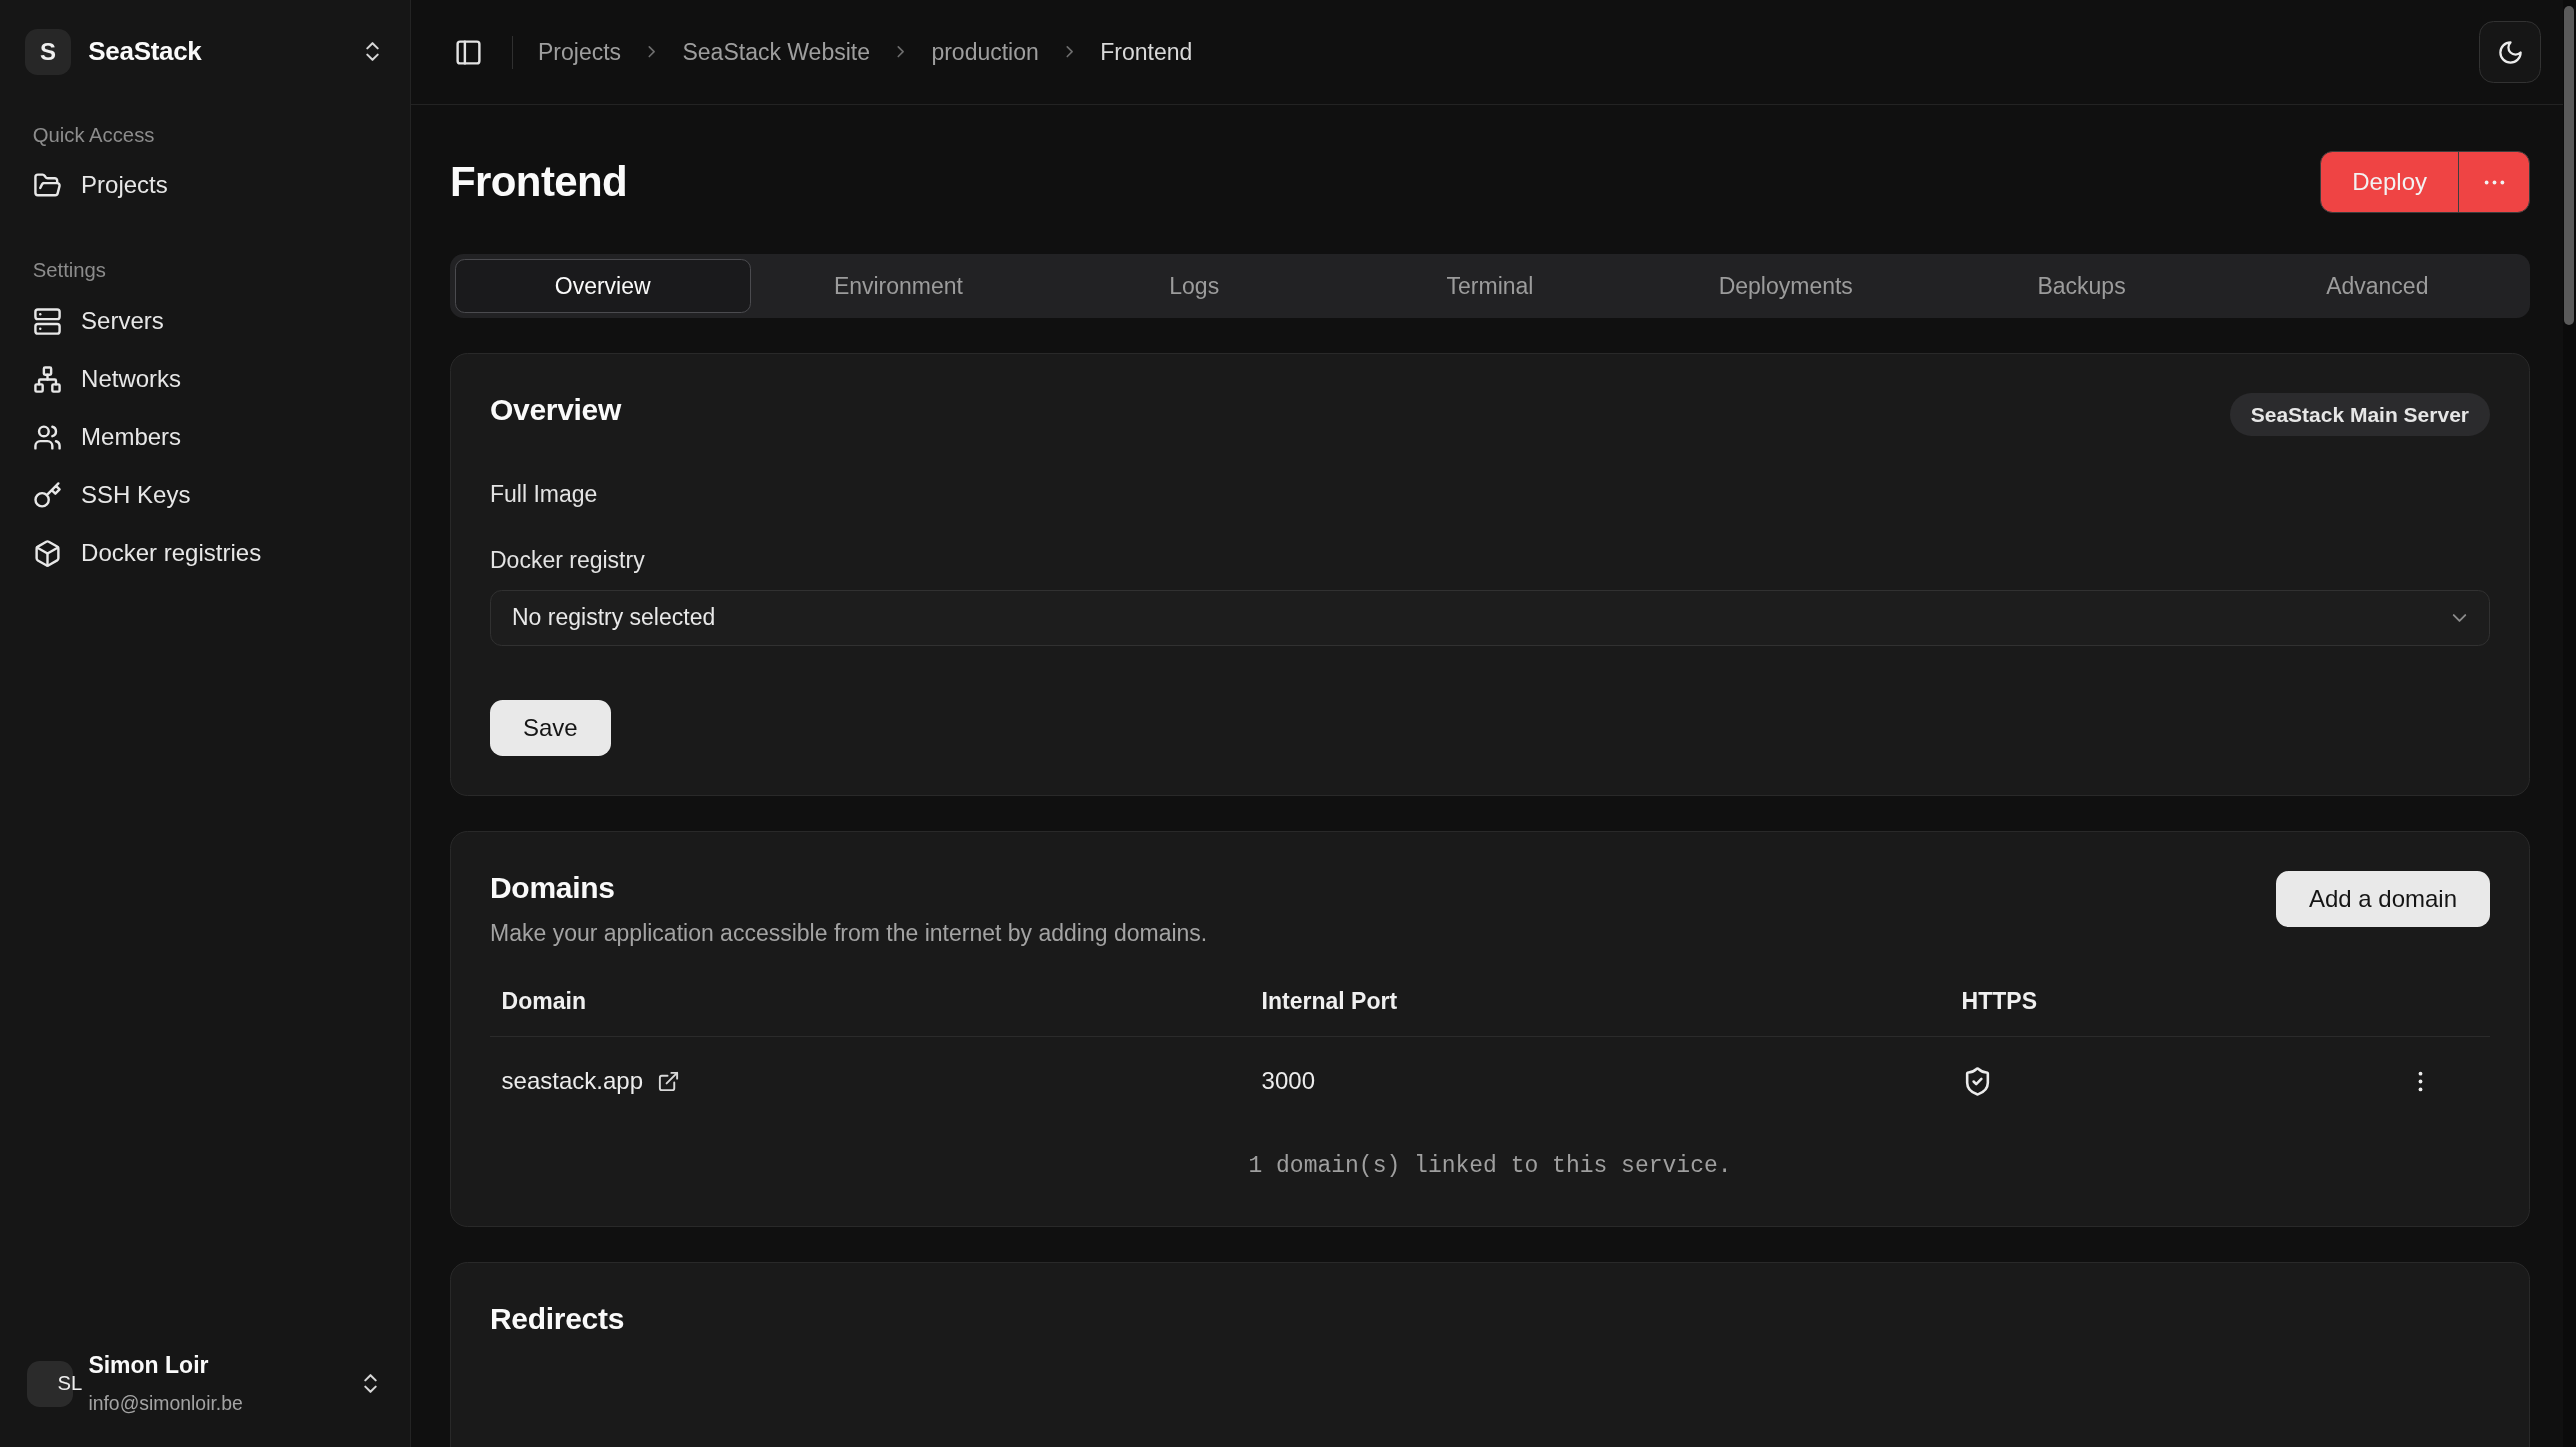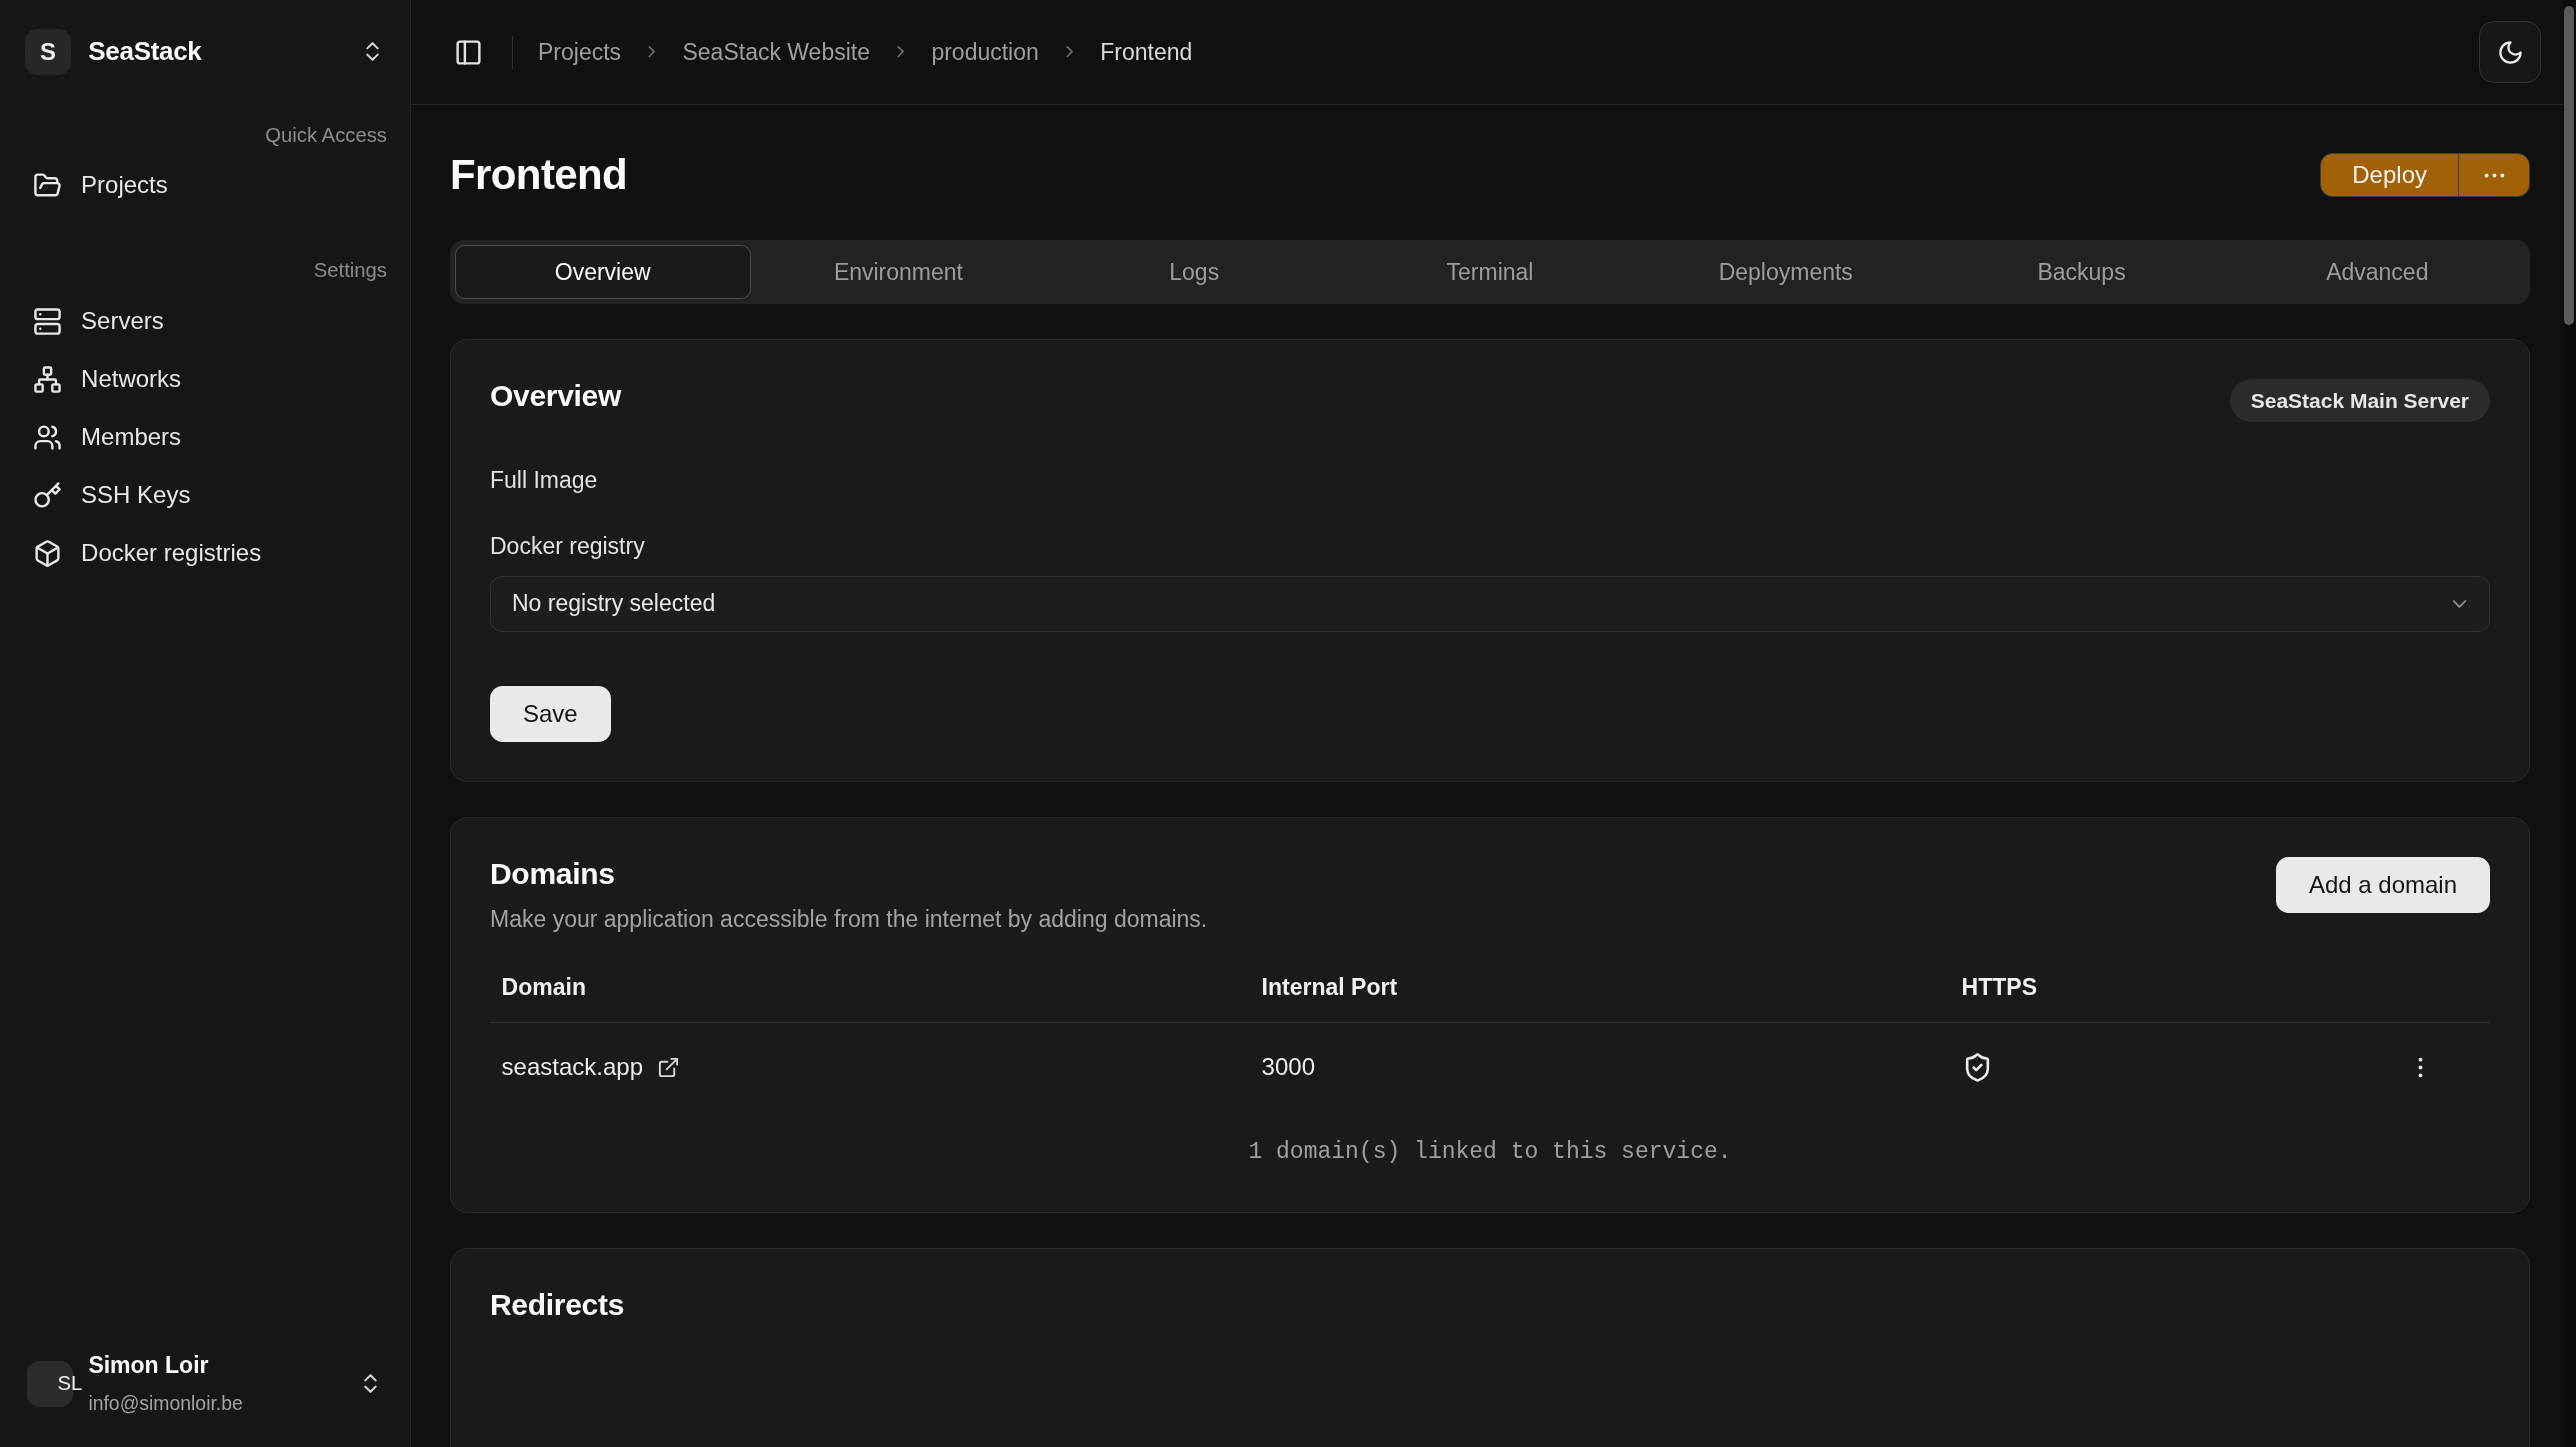--- a/index.html
+++ b/index.html
@@ -23,21 +23,21 @@
   }
   .brand { display:flex; align-items:center; gap:17.4px; padding:3.9px 1.9px; cursor:pointer; }
   .brand-avatar {
     width:46px; height:46px; border-radius:12.6px; background:#272727;
     display:flex; align-items:center; justify-content:center;
     font-size:24px; font-weight:600; color:#f0f0f0;
   }
   .brand-name { font-size:26px; font-weight:700; color:#fafafa; letter-spacing:-0.3px; }
   .brand-caret { margin-left:auto; color:#d6d6d6; }
 
-  .section-label { font-size:20.3px; color:#8c8c8c; margin:45px 0 9.7px; padding-left:9.7px; font-weight:500;text-align:right; }
+  .section-label { font-size:20.3px; color:#8c8c8c; margin:45px 0 9.7px; padding-left:9.7px; font-weight:500; }
   .side-item {
     display:flex; align-items:center; gap:19.4px;
     height:58px; padding:0 9.7px; border-radius:11.6px;
     font-size:24px; color:#e7e7e7; cursor:pointer;
   }
   .side-item .ic { color:#e7e7e7; }
 
   .user-footer {
     margin-top:auto;
     display:flex; align-items:center; gap:15.5px; padding:5.8px 3.9px; cursor:pointer;
@@ -76,22 +76,22 @@
     background:#161616; border:1px solid #323232;
     display:flex; align-items:center; justify-content:center;
     color:#ececec; cursor:pointer;
   }
 
   .content { flex:1; padding:46px 46px 0 39px; overflow:hidden; }
 
   .page-head { display:flex; align-items:center; justify-content:space-between; }
   .page-title { font-size:42px; font-weight:700; color:#fafafa; letter-spacing:-0.6px; }
   .deploy-group {
-    display:flex; align-items:stretch; height:44px;
-    border:1px solid #3d3d3d; border-radius:12.6px; overflow:hidden; background:#a16207;
+    display:flex; align-items:stretch; height:62px;
+    border:1px solid #3d3d3d; border-radius:12.6px; overflow:hidden; background:#ef4444;
   }
   .deploy-main {
     border:none; background:transparent; color:#f2f2f2; font-family:inherit;
     font-size:24px; font-weight:500; padding:0 31px; cursor:pointer;
   }
   .deploy-sep { width:1px; background:#3d3d3d; }
   .deploy-more {
     border:none; background:transparent; color:#f2f2f2; width:70px;
     display:flex; align-items:center; justify-content:center; cursor:pointer;
   }

